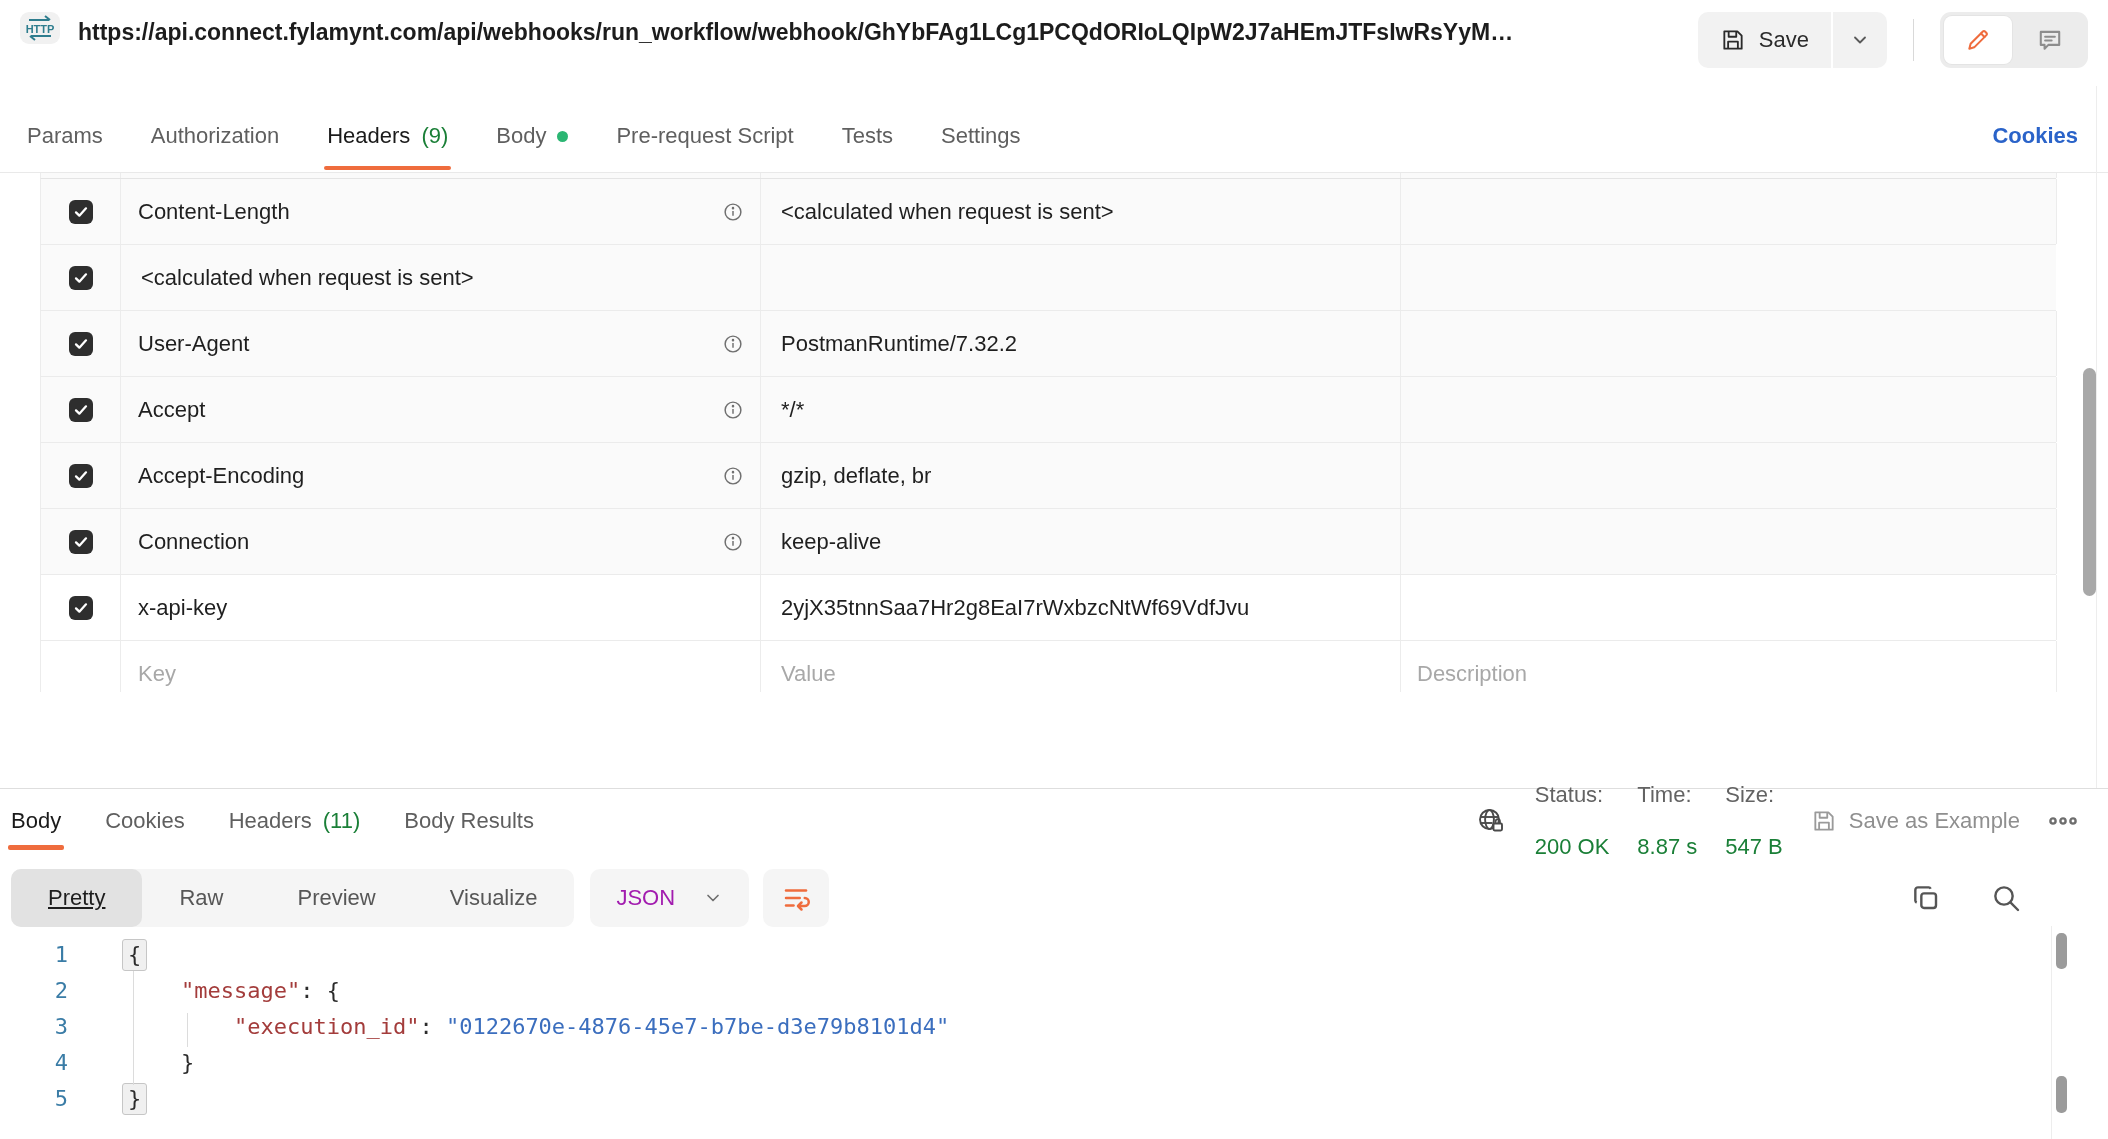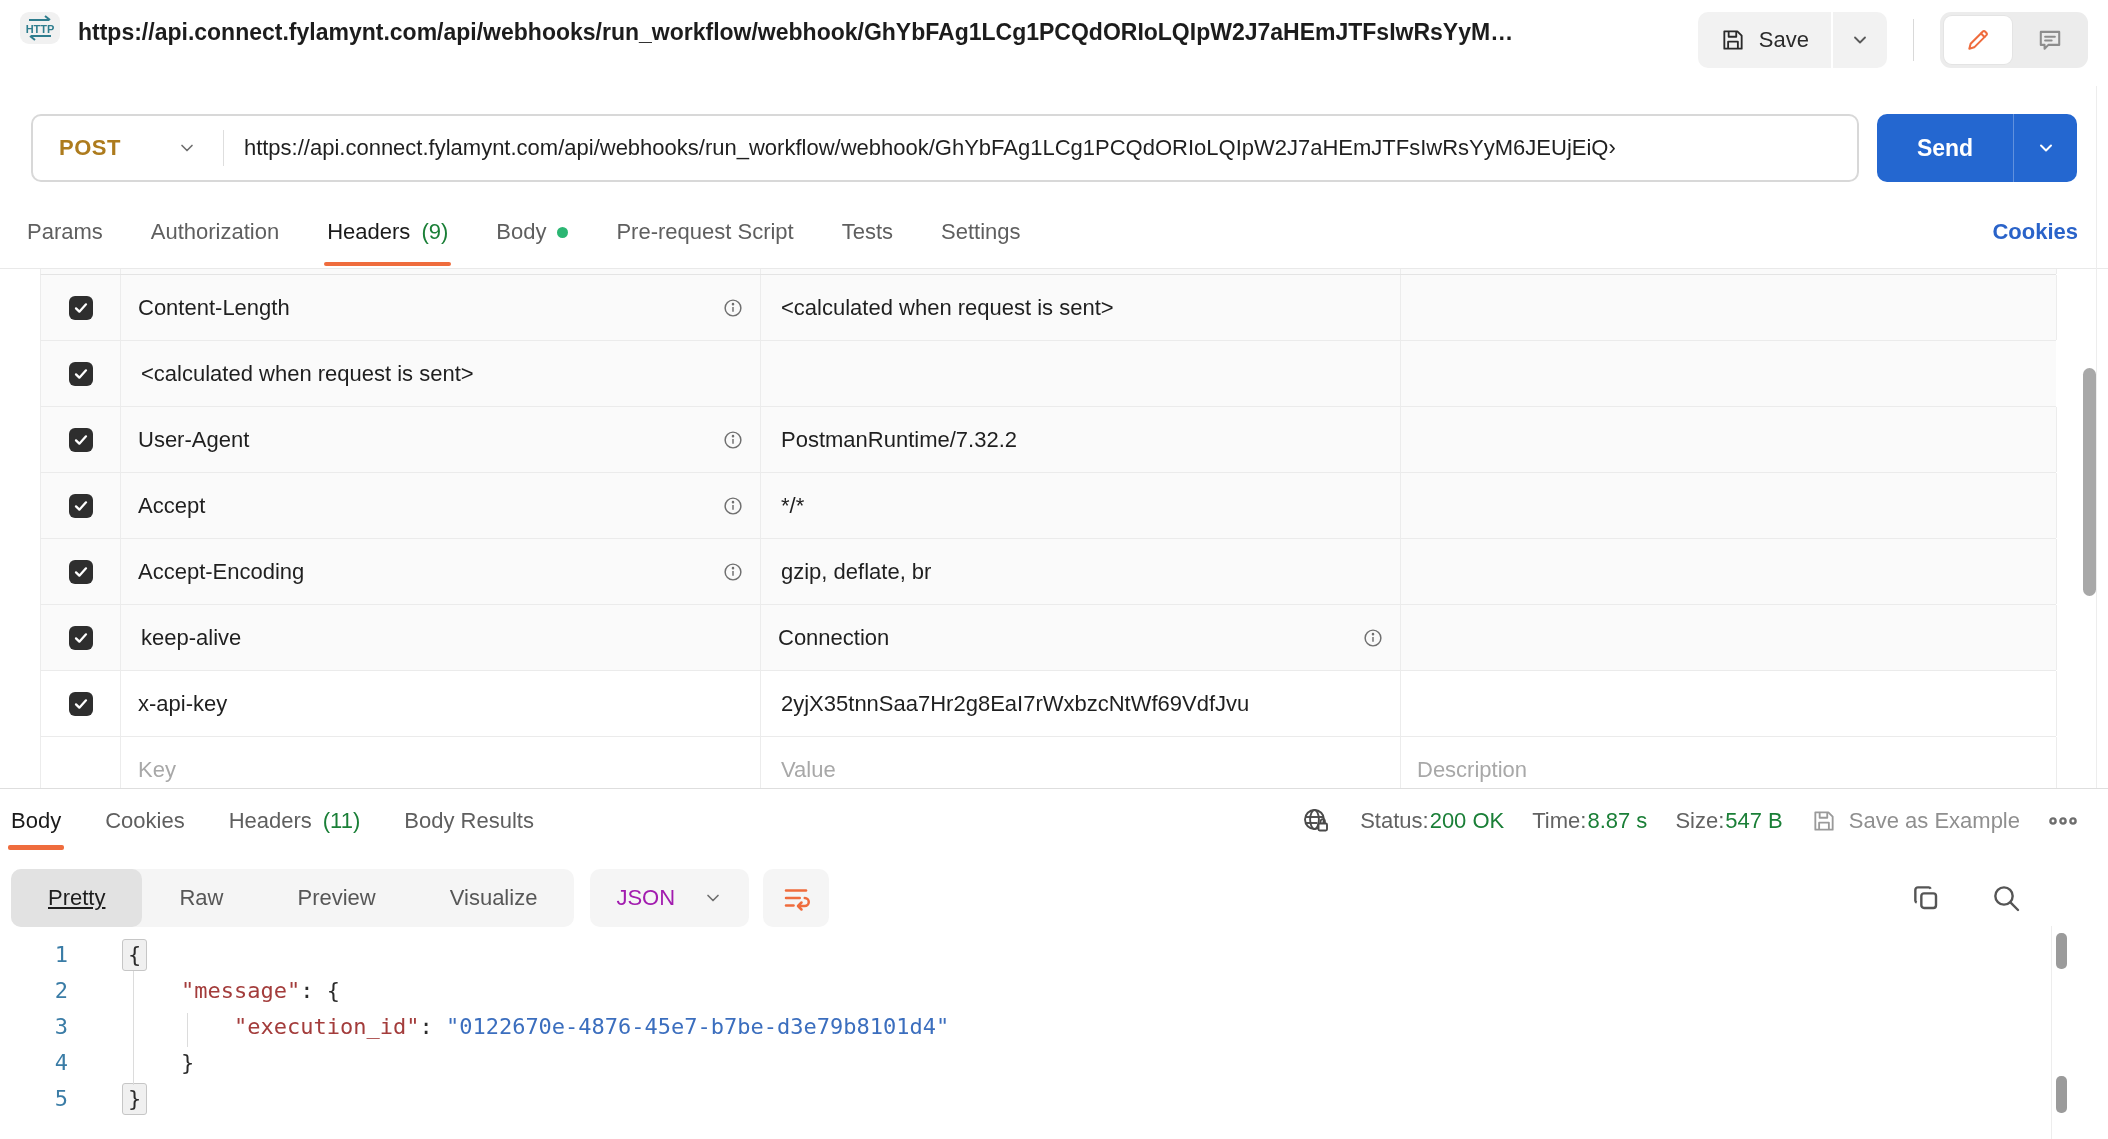--- a/index.html
+++ b/index.html
@@ -71,21 +71,21 @@
   .win-track{ position:absolute; left:2096px; top:86px; bottom:0; width:1px; background:#ededed; }
   .win-thumb{ position:absolute; left:2083px; top:368px; width:13px; height:228px; background:#a8a8a8; border-radius:7px; cursor:pointer; }
 
   
   .response{ position:absolute; left:0; right:0; top:788px; bottom:0; background:#fff;
              border-top:1px solid #dedede; }
   .resp-tabs{ display:flex; align-items:center; height:64px; padding:0 30px 0 11px; gap:44px;
               font-size:22px; color:#5f5f5f; }
   .resp-tabs .tab.active::after{ bottom:3px; height:5px; }
   .meta{ margin-left:auto; display:flex; align-items:center; gap:28px; font-size:22px; color:#636363; }
-  .mgroup{ display:flex; gap:1px; white-space:nowrap; }
+  .mgroup{ display:flex; gap:26px; white-space:nowrap;flex-direction:column; }
   .mval{ color:#1A7F37; }
   .globe{ color:#4a4a4a; display:flex; }
   .save-example{ display:flex; align-items:center; gap:12px; color:#8f8f8f; cursor:pointer; white-space:nowrap; }
   .ellipsis{ color:#6e6e6e; display:flex; cursor:pointer; }
 
   .view-bar{ display:flex; align-items:center; margin:16px 30px 0 11px; height:58px; }
   .vgroup{ display:flex; background:#f5f5f5; border-radius:10px; height:58px; align-items:center; }
   .vseg{ height:100%; padding:0 37px; display:flex; align-items:center; font-size:22px; color:#575757;
          border-radius:10px; cursor:pointer; }
   .vseg.active{ background:#e2e2e2; color:#1d1d1d;text-decoration:underline; }
@@ -168,42 +168,20 @@
               <path d="M3.5 4.5 h17 v12 h-10 l-3.5 3.5 v-3.5 h-3.5 z"></path>
               <path d="M7.5 9 h9"></path>
                 <path d="M7.5 12.5 h6"></path>
             </svg>
           </span>
         </button>
       </div>
     </div>
   </header>
 
-  <section class="req-row">
-    <div class="url-box">
-      <button class="method" style="color:#AD7B1D">
-        <span>POST</span>
-        <span class="chev">
-          <svg width="20" height="20" viewBox="0 0 24 24" fill="none" stroke="currentColor" stroke-width="2" stroke-linecap="round" stroke-linejoin="round">
-              <polyline points="6 9 12 15 18 9"></polyline>
-            </svg>
-        </span>
-      </button>
-      <div class="url-divider"></div>
-      <input class="url-input" spellcheck="false" value="https://api.connect.fylamynt.com/api/webhooks/run_workflow/webhook/GhYbFAg1LCg1PCQdORIoLQIpW2J7aHEmJTFsIwRsYyM6JEUjEiQ›" style="">
-    </div>
-    <div class="send-split">
-      <button class="send-btn" style="background:#2467D0">Send</button>
-      <button class="send-caret" style="background:#2467D0">
-        <svg width="20" height="20" viewBox="0 0 24 24" fill="none" stroke="currentColor" stroke-width="2.4" stroke-linecap="round" stroke-linejoin="round">
-            <polyline points="6 9 12 15 18 9"></polyline>
-          </svg>
-      </button>
-    </div>
-  </section>
 
   <nav class="req-tabs">
     <div class="tab">
         <span>Params</span>
       </div>
     <div class="tab">
         <span>Authorization</span>
       </div>
     <div class="tab active">
       <span>Headers</span>
@@ -334,31 +312,31 @@
     </div>
 
     <div class="trow auto">
       <div class="tcell cb-cell">
           <span class="checkbox">
             <svg width="16" height="16" viewBox="0 0 24 24" fill="none" stroke="#fff" stroke-width="3.4" stroke-linecap="round" stroke-linejoin="round">
               <polyline points="4.5 12.5 9.5 17.5 19.5 6.5"></polyline>
             </svg>
           </span>
         </div>
-      <div class="tcell val-cell">keep-alive</div>
       <div class="tcell key-cell">
           <span>Connection</span>
         <span class="info">
             <svg width="22" height="22" viewBox="0 0 24 24" fill="none" stroke="currentColor" stroke-width="1.6">
               <circle cx="12" cy="12" r="8.6"></circle>
               <line x1="12" y1="11" x2="12" y2="16.2"></line>
               <circle cx="12" cy="7.8" r="0.6" fill="currentColor"></circle>
             </svg>
           </span>
         </div>
+      <div class="tcell val-cell">keep-alive</div>
       <div class="tcell desc-cell"></div>
     </div>
 
     <div class="trow">
       <div class="tcell cb-cell">
           <span class="checkbox">
             <svg width="16" height="16" viewBox="0 0 24 24" fill="none" stroke="#fff" stroke-width="3.4" stroke-linecap="round" stroke-linejoin="round">
               <polyline points="4.5 12.5 9.5 17.5 19.5 6.5"></polyline>
             </svg>
           </span>

